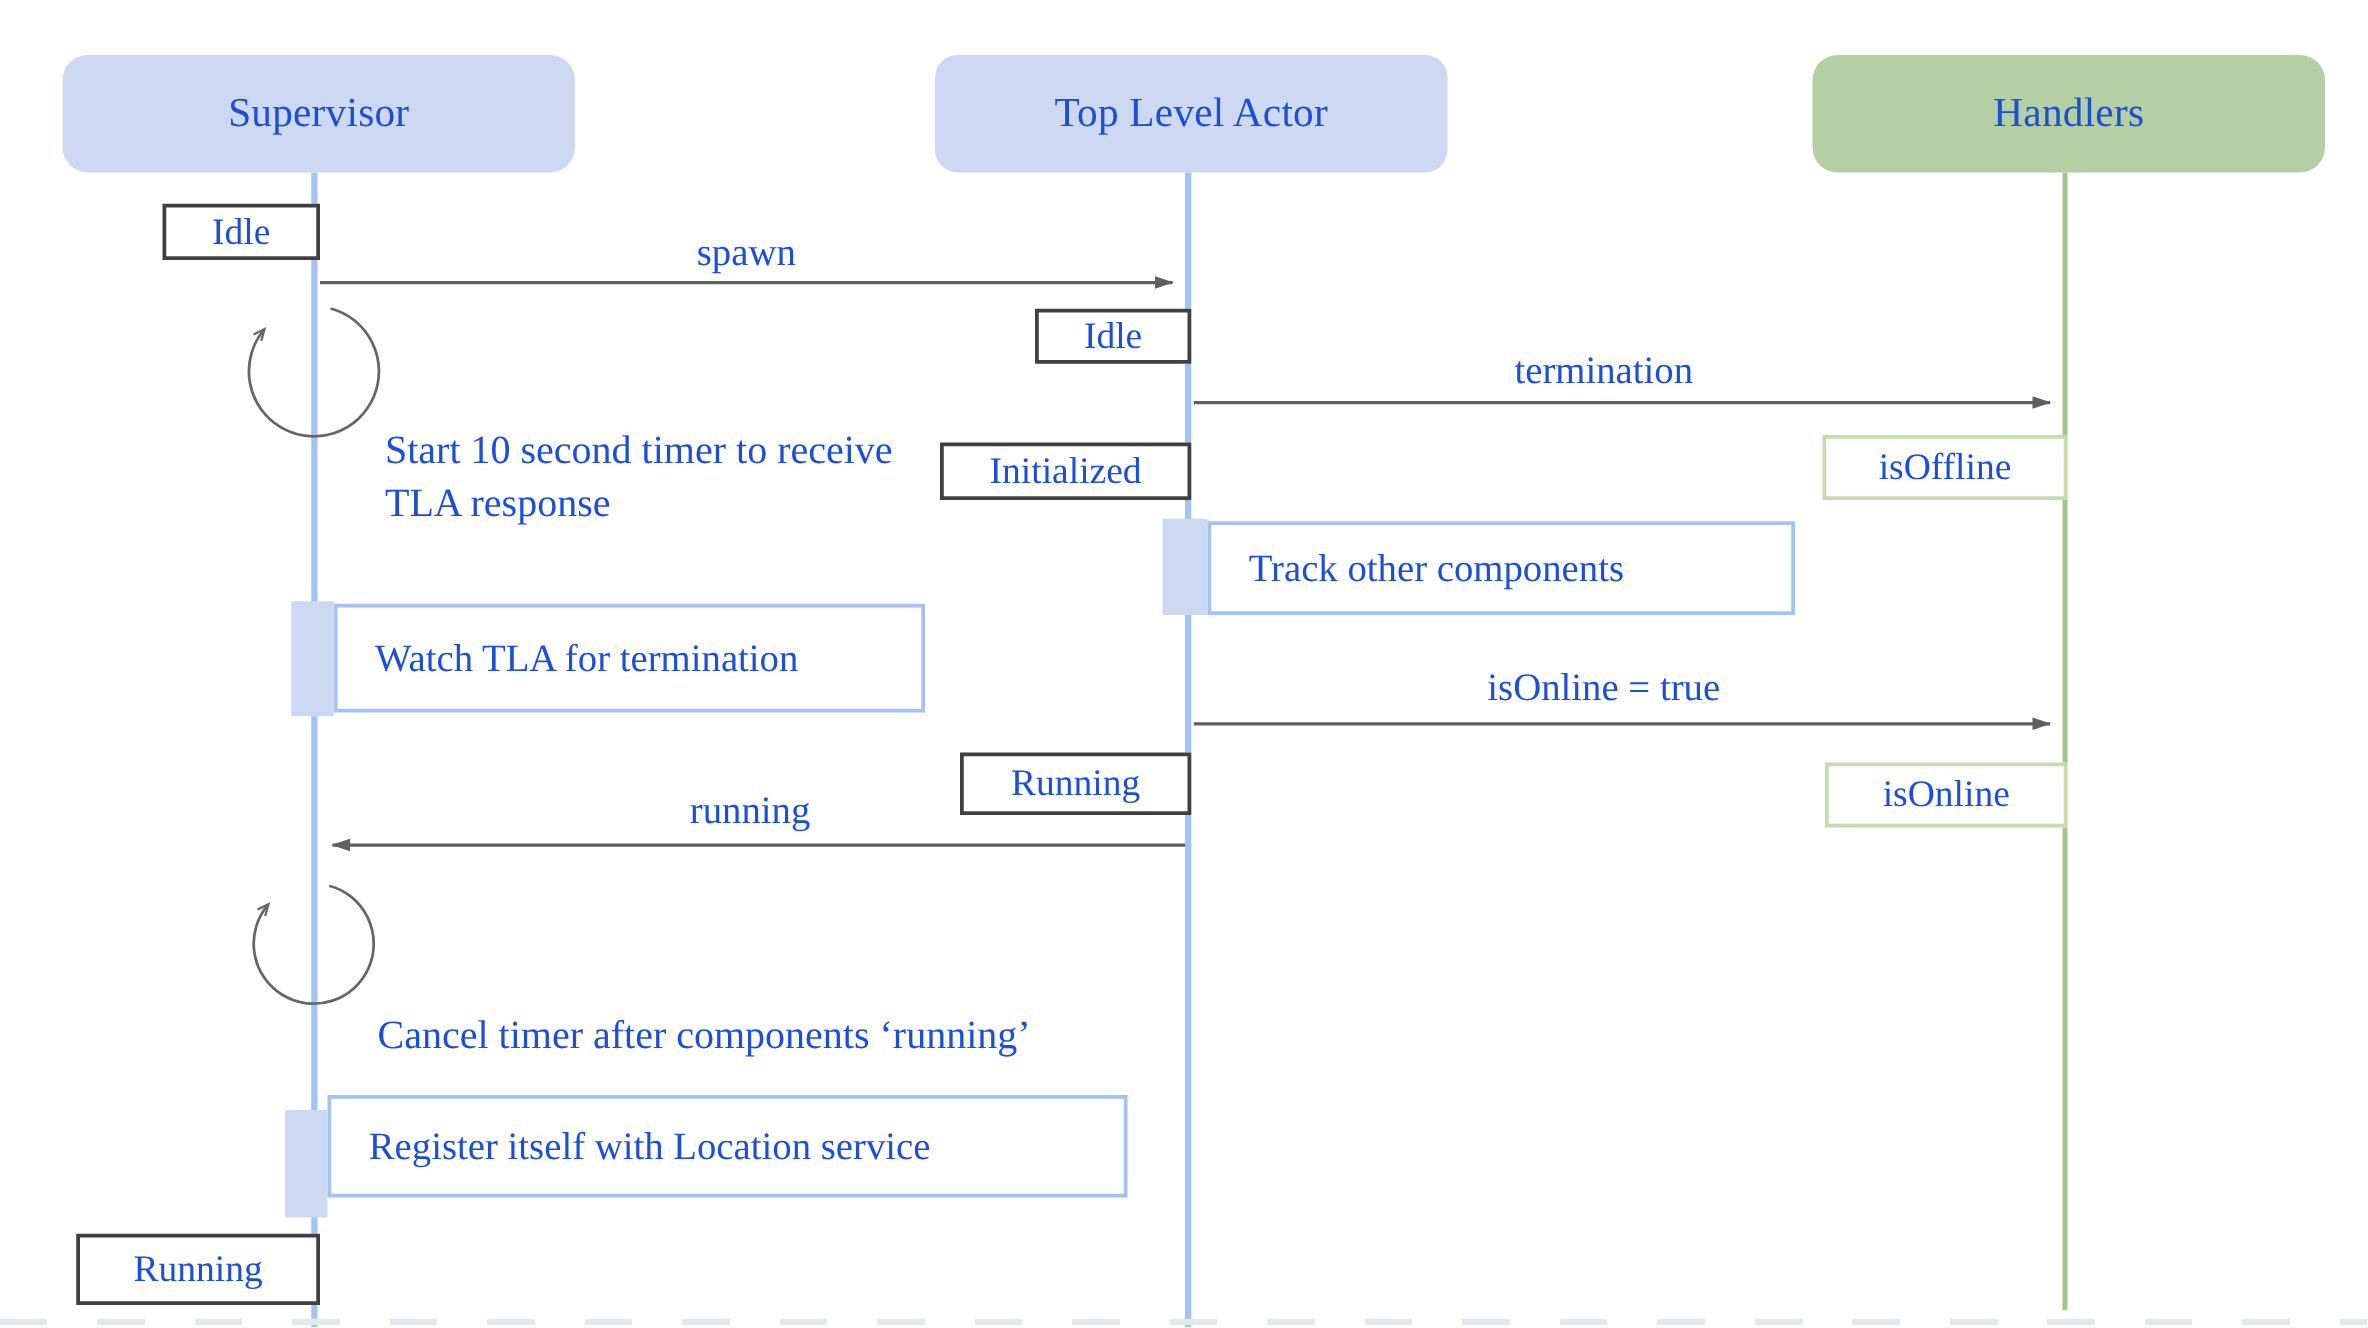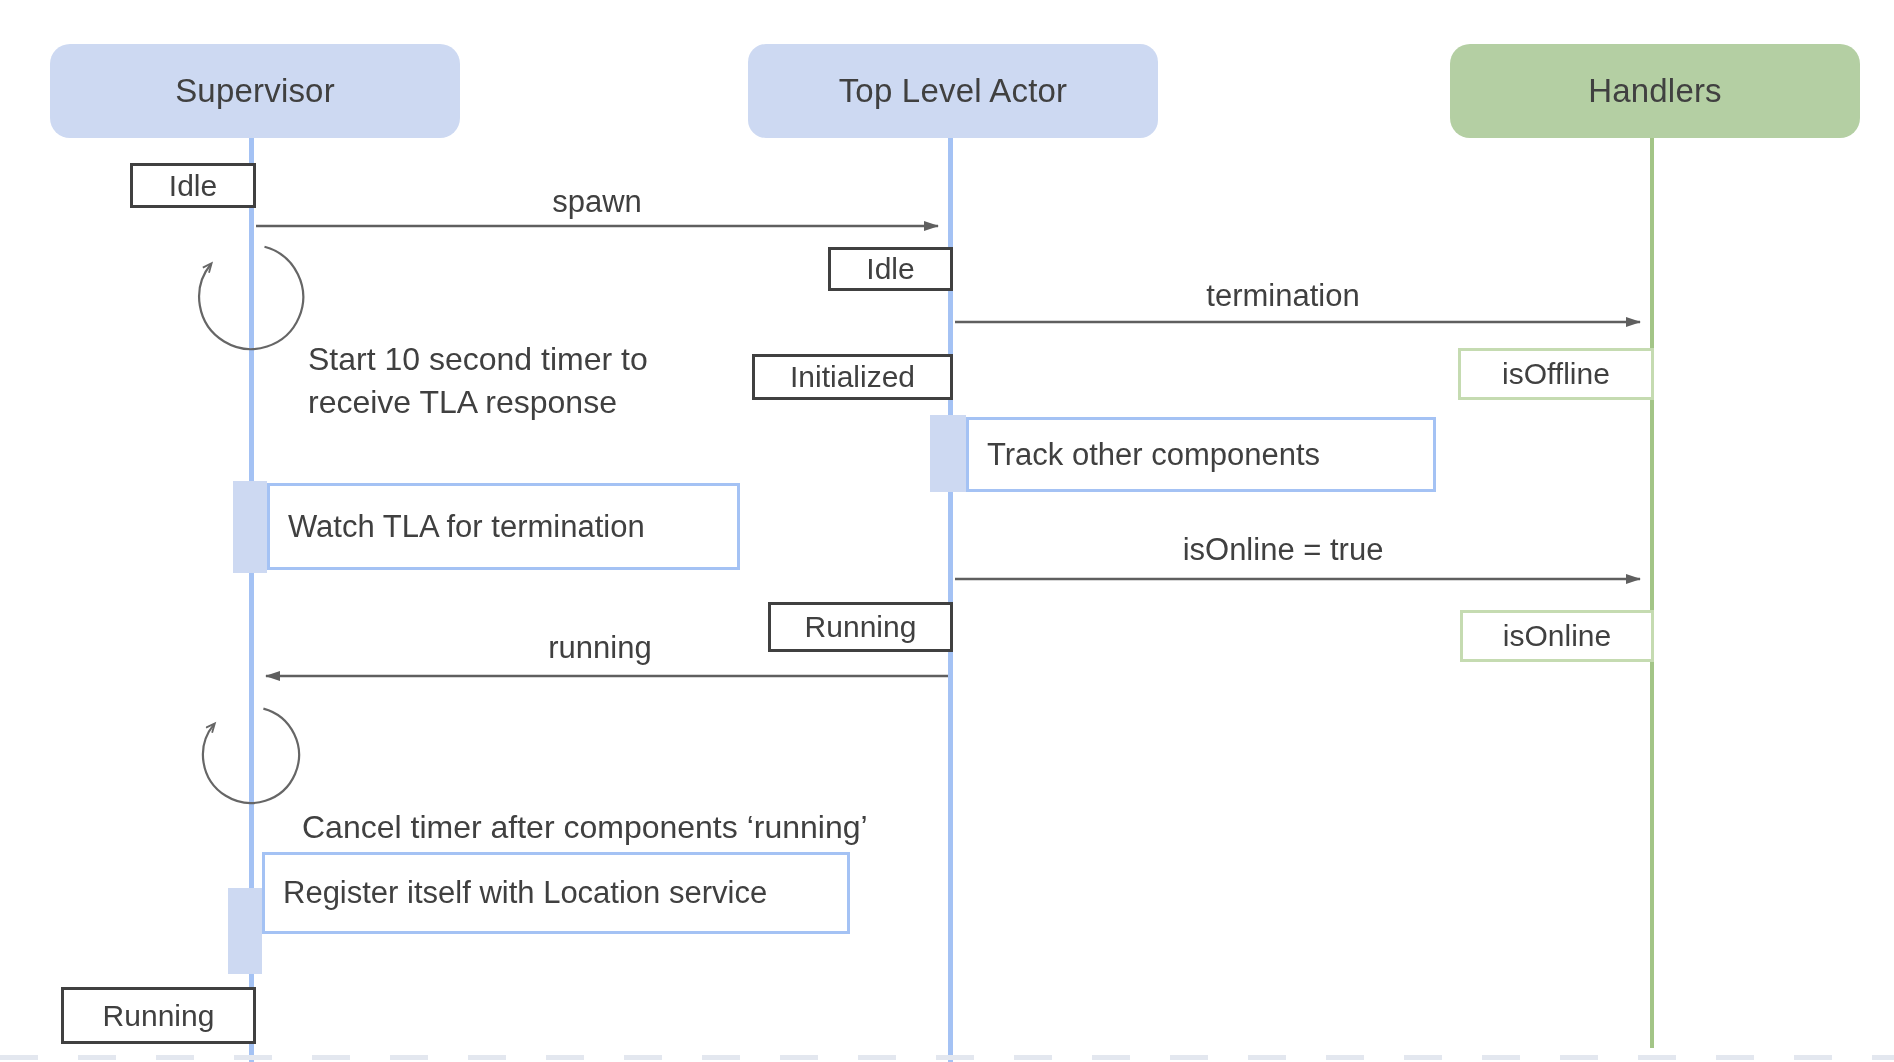--- a/index.html
+++ b/index.html
@@ -1,18 +1,18 @@
 <!DOCTYPE html>
 <html><head>
 <meta charset="utf-8">
 <style>
   html,body{margin:0;padding:0;background:#ffffff;}
   #stage{
     position:relative;width:1894px;height:1062px;background:#ffffff;overflow:hidden;
-    font-family:Liberation Sans, sans-serif;color:#404040;
+    font-family:Liberation Serif, serif;color:#1d4ed8;
   }
   .abs{position:absolute;}
   
   .actor{
     height:94px;width:410px;border-radius:20px;
     display:flex;align-items:center;justify-content:center;
     font-size:33px;letter-spacing:.2px;
   }
   .actor.blue{background:#cdd9f2;}
   .actor.green{background:#b4cfa3;}
@@ -24,21 +24,21 @@
   .state{
     background:#ffffff;border:3px solid #404040;box-sizing:border-box;
     display:flex;align-items:center;justify-content:center;font-size:30px;
   }
   .state.green{border-color:#c5dbb1;}
   
   .activation{background:#cdd9f2;}
   
   .activity{
     background:#ffffff;border:3px solid #a4c2f4;box-sizing:border-box;
-    display:flex;align-items:center;font-size:31px;padding-left:18px;
+    display:flex;align-items:center;font-size:31px;padding-left:30px;
   }
   
   .msg-label{font-size:31px;text-align:center;}
   
   .note{font-size:32px;line-height:1.33;margin-left:32px;}
   
   #overlay{position:absolute;left:0;top:0;width:1894px;height:1062px;pointer-events:none;}
   
   .bottom-dashes{
     left:0;top:1055px;width:1894px;height:5px;
@@ -106,21 +106,21 @@
   <div class="abs state" style="left:61px;top:987px;width:195px;height:57px;">
     <span>Running</span>
   </div>
 
   <div class="abs activity" style="left:267px;top:483px;width:473px;height:87px;">
     <span>Watch TLA for termination</span>
   </div>
   <div class="abs activity" style="left:966px;top:417px;width:470px;height:75px;">
     <span>Track other components</span>
   </div>
-  <div class="abs activity" style="left:262px;top:852px;width:588px;height:82px;">
+  <div class="abs activity" style="left:262px;top:876px;width:640px;height:82px;">
     <span>Register itself with Location service</span>
   </div>
 
   <div class="abs msg-label" style="left:447px;top:184px;width:300px;">spawn</div>
   <div class="abs msg-label" style="left:1133px;top:278px;width:300px;">termination</div>
   <div class="abs msg-label" style="left:1108px;top:532px;width:350px;">isOnline = true</div>
   <div class="abs msg-label" style="left:450px;top:630px;width:300px;">running</div>
 
   <div class="abs note" style="left:276px;top:338px;width:430px;">Start 10 second timer to receive TLA response</div>
   <div class="abs note" style="left:270px;top:806px;width:720px;">Cancel timer after components ‘running’</div>

